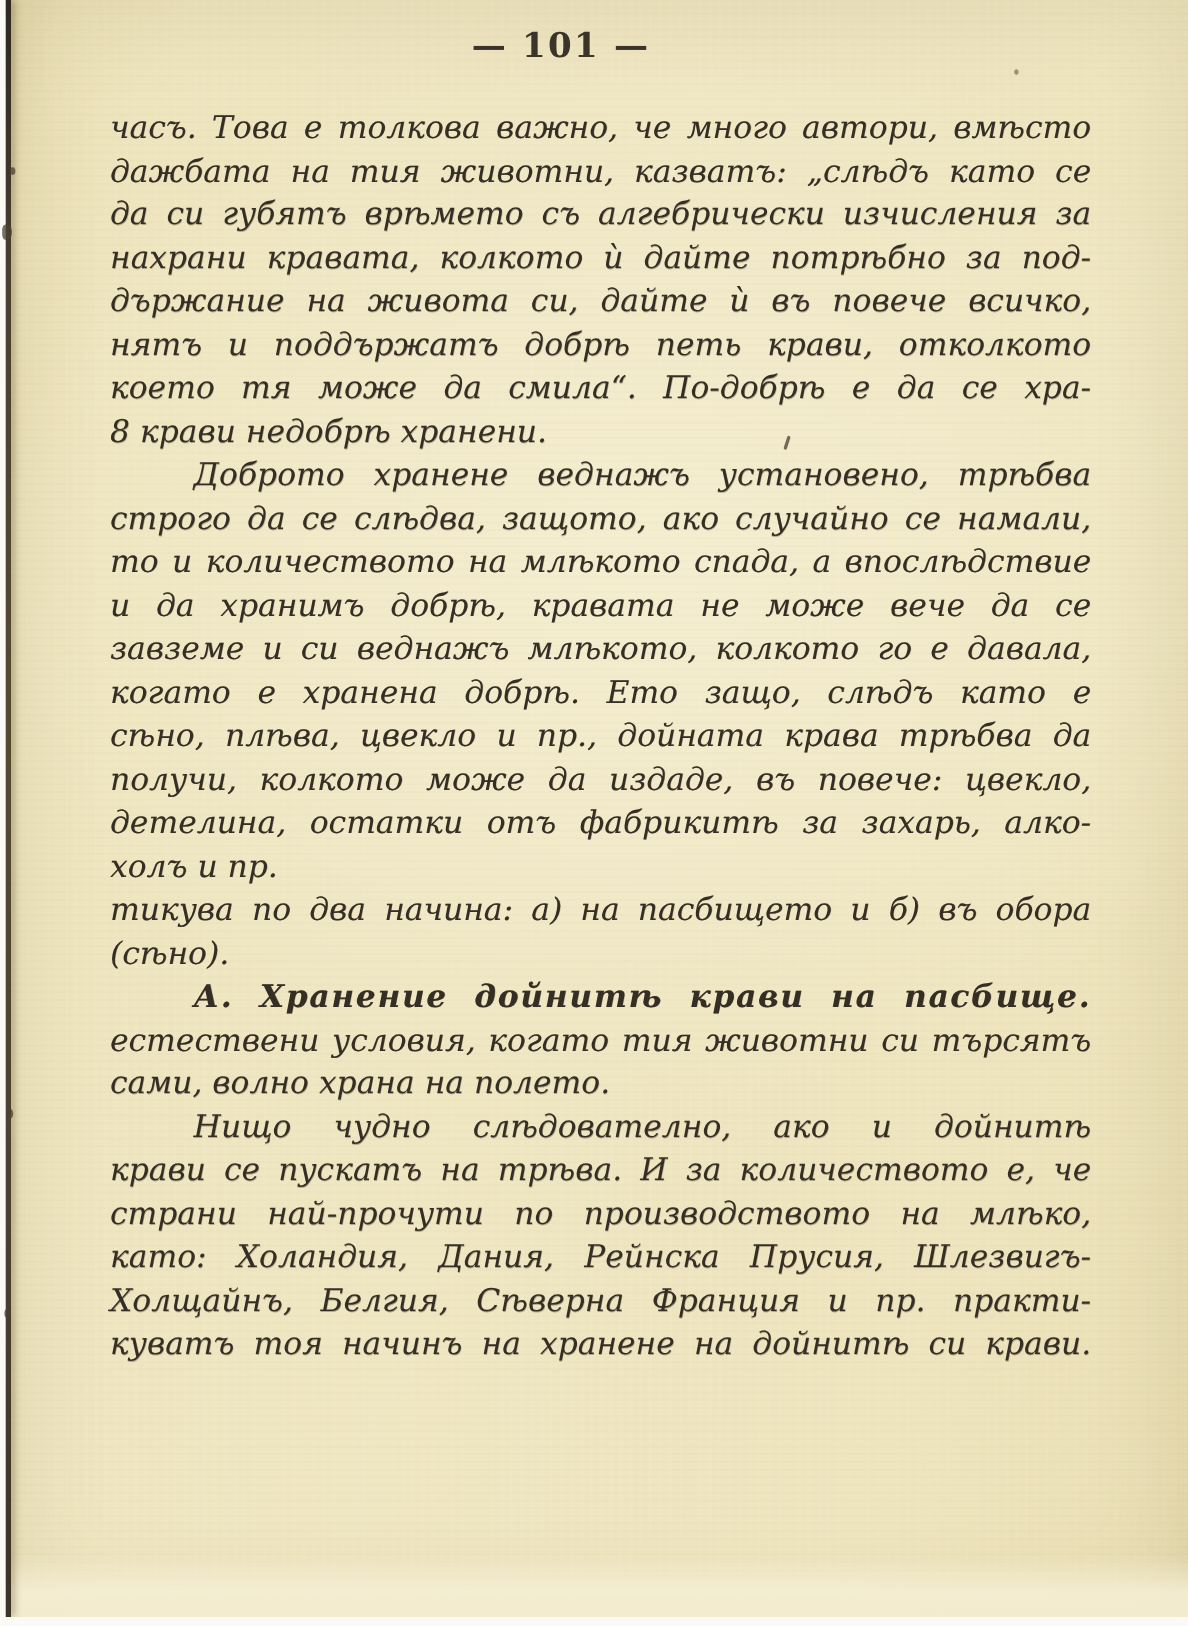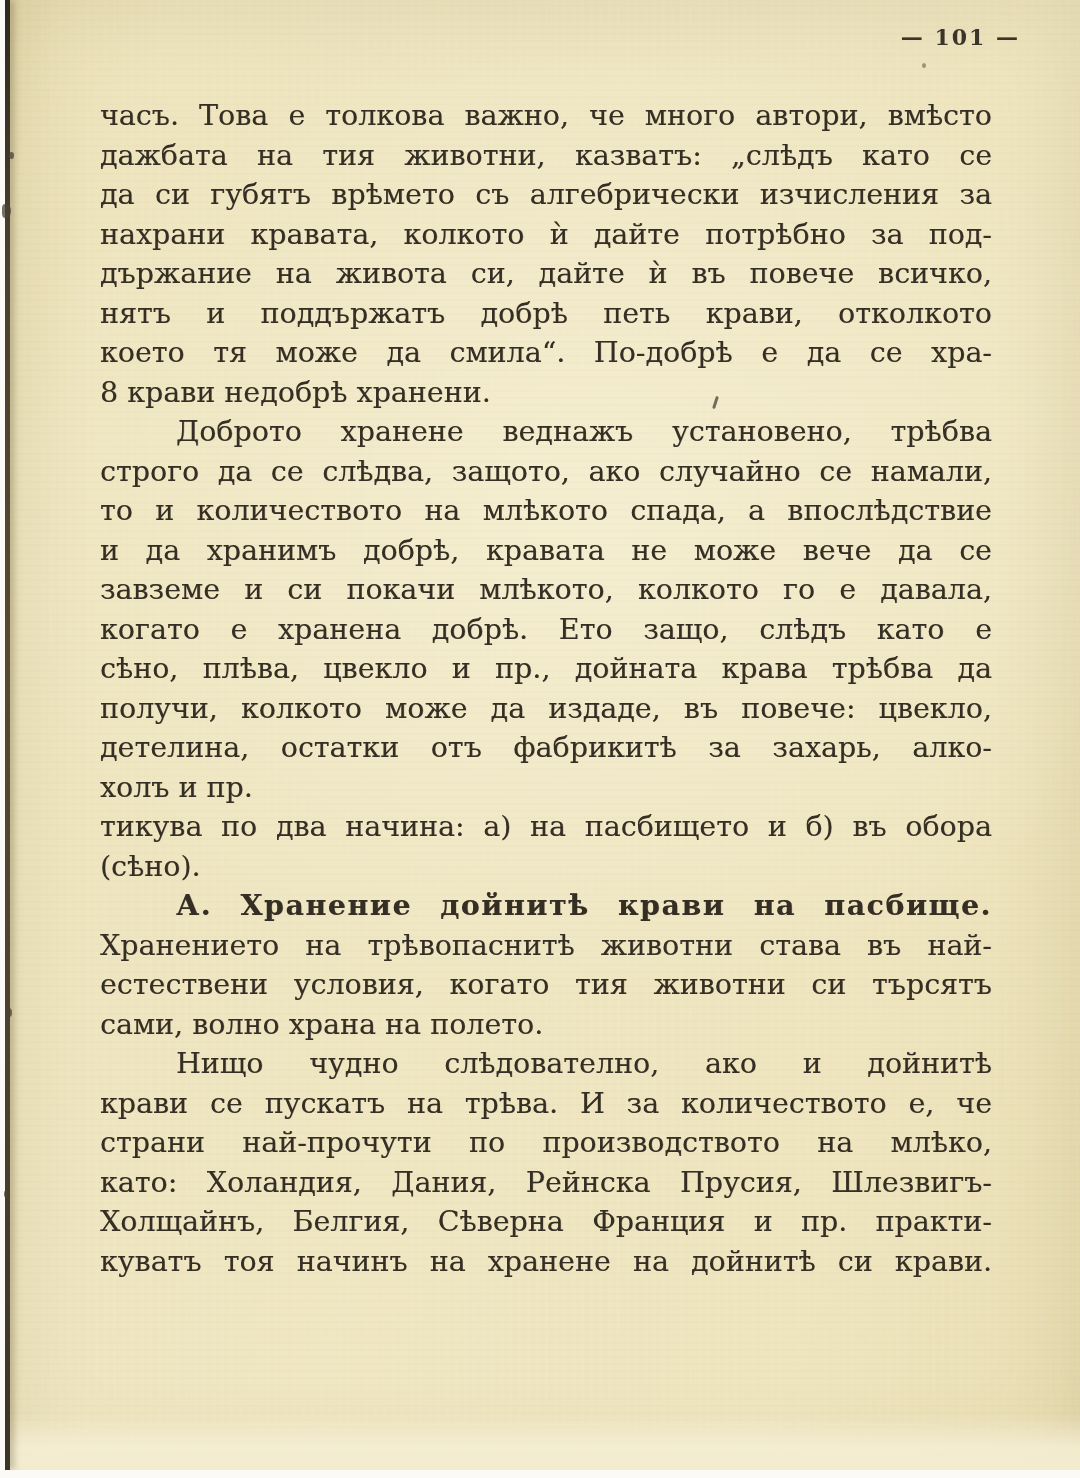--- a/index.html
+++ b/index.html
@@ -73,22 +73,22 @@
     width: 5px;
     background: linear-gradient(180deg, #2d2920 0%, #4a4030 18%, #55492f 45%, #4a4030 75%, #3a3326 100%);
     box-shadow: 3px 0 7px rgba(90, 75, 40, 0.45);
   }
 
   .page-number {
     position: absolute;
     left: 0;
     right: 60px;
     top: 24px;
-    text-align: right;
-    font-size: 22px;
+    text-align: center;
+    font-size: 31px;
     font-weight: bold;
     letter-spacing: 2px;
     color: #3b342a;
   }
 
   .text-column {
     position: absolute;
     left: 100px;
     top: 96px;
     width: 892px;
@@ -96,20 +96,21 @@
     line-height: 39.5px;
     color: #352e24;
     text-shadow: 0.4px 0.4px 0 rgba(60,50,35,0.35);
   }
 
   .para { margin: 0; }
 
   .line {
     white-space: nowrap;
     text-align: left;
+    font-style: italic;
   }
   .line.j {
     white-space: normal;
     text-align: justify;
     text-align-last: justify;
   }
   .line.indent { padding-left: 76px; }
 
   .para.heading .line {
     font-weight: bold;
@@ -149,36 +150,35 @@
         <div class="line j">държание на живота си, дайте ѝ въ повече всичко,</div>
         <div class="line j">нятъ и поддържатъ добрѣ петь крави, отколкото</div>
         <div class="line j">което тя може да смила“. По-добрѣ е да се хра-</div>
         <div class="line">8 крави недобрѣ хранени.</div>
       </div>
       <div class="para">
         <div class="line indent j">Доброто хранене веднажъ установено, трѣбва</div>
         <div class="line j">строго да се слѣдва, защото, ако случайно се намали,</div>
         <div class="line j">то и количеството на млѣкото спада, а впослѣдствие</div>
         <div class="line j">и да хранимъ добрѣ, кравата не може вече да се</div>
-        <div class="line j">завземе и си покачи млѣкото, колкото го е давала,</div>
+        <div class="line j">завземе и си веднажъ млѣкото, колкото го е давала,</div>
         <div class="line j">когато е хранена добрѣ. Ето защо, слѣдъ като е</div>
         <div class="line j">сѣно, плѣва, цвекло и пр., дойната крава трѣбва да</div>
         <div class="line j">получи, колкото може да издаде, въ повече: цвекло,</div>
         <div class="line j">детелина, остатки отъ фабрикитѣ за захарь, алко-</div>
         <div class="line">холъ и пр.</div>
       </div>
       <div class="para">
         <div class="line j">тикува по два начина: а) на пасбището и б) въ обора</div>
         <div class="line">(сѣно).</div>
       </div>
       <div class="para heading">
         <div class="line indent j">А. Хранение дойнитѣ крави на пасбище.</div>
       </div>
       <div class="para">
-        <div class="line j">Хранението на трѣвопаснитѣ животни става въ най-</div>
         <div class="line j">естествени условия, когато тия животни си търсятъ</div>
         <div class="line">сами, волно храна на полето.</div>
       </div>
       <div class="para">
         <div class="line indent j">Нищо чудно слѣдователно, ако и дойнитѣ</div>
         <div class="line j">крави се пускатъ на трѣва. И за количеството е, че</div>
         <div class="line j">страни най-прочути по производството на млѣко,</div>
         <div class="line j">като: Холандия, Дания, Рейнска Прусия, Шлезвигъ-</div>
         <div class="line j">Холщайнъ, Белгия, Сѣверна Франция и пр. практи-</div>
         <div class="line j">куватъ тоя начинъ на хранене на дойнитѣ си крави.</div>

